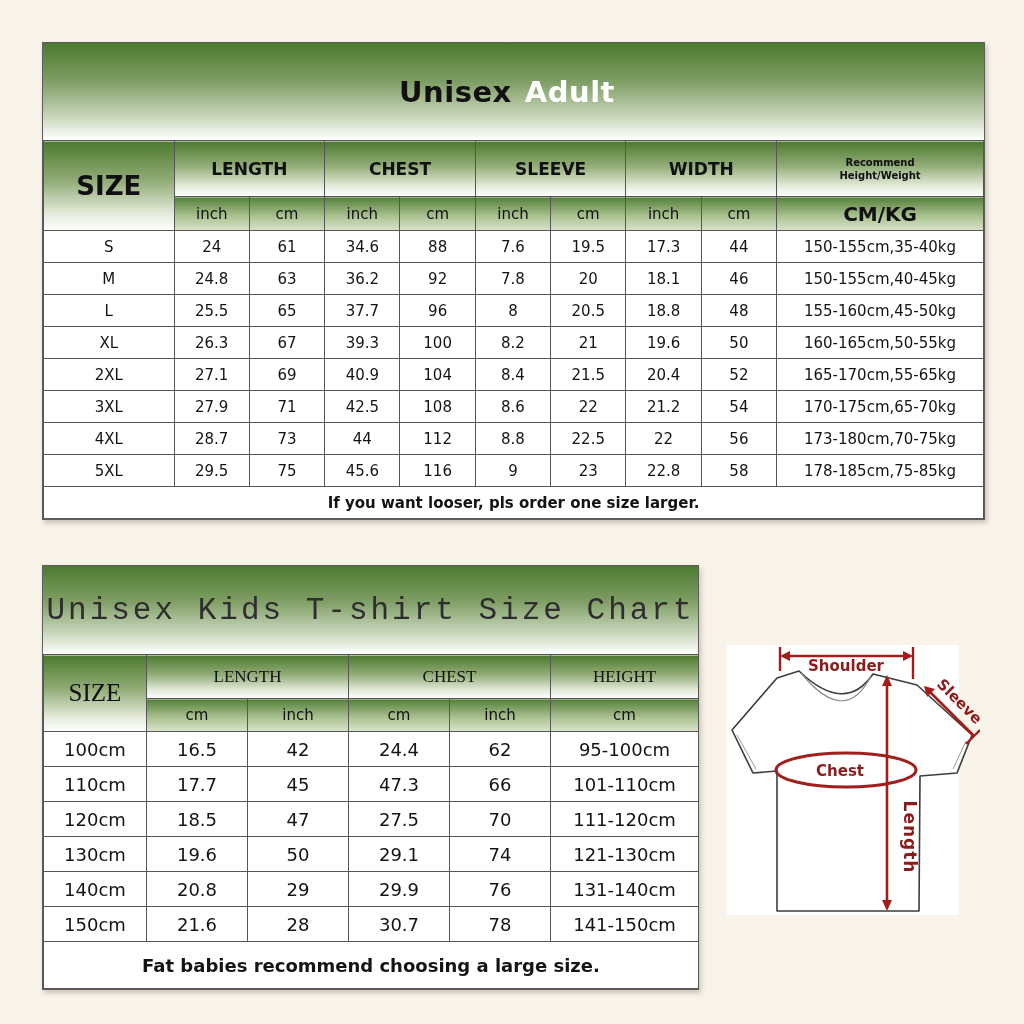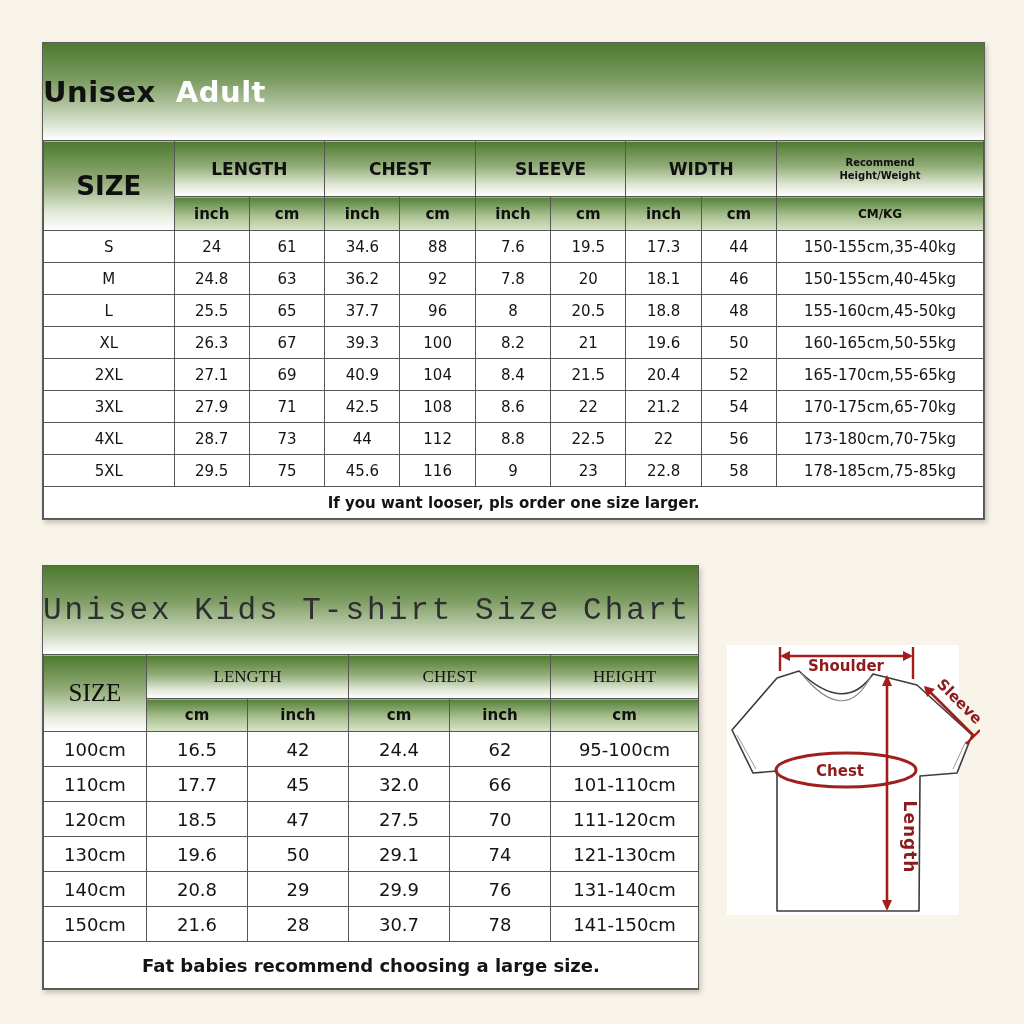--- a/index.html
+++ b/index.html
@@ -4,38 +4,38 @@
 <style>
   html,body{margin:0;padding:0}
   body{width:1024px;height:1024px;font-family:"DejaVu Sans",sans-serif}
   .canvas{position:relative;width:1024px;height:1024px;background:#f9f4ea;overflow:hidden}
 
   .box{position:absolute;background:#fff;border:1px solid #5e5e5e;
        box-shadow:2px 3px 5px rgba(110,100,80,.35)}
   .adult-box{left:42px;top:42px;width:941px}
   .kids-box{left:42px;top:565px;width:655px}
 
-  .title-band{display:flex;align-items:center;justify-content:flex-start;
+  .title-band{display:flex;align-items:center;justify-content:center;
       background:linear-gradient(180deg,#4c7a2e 0%,#7f9e65 40%,#cdd9c0 78%,#ffffff 100%)}
   .adult-box .title-band{height:97px;font-size:29px;font-weight:bold;color:#111;letter-spacing:.5px}
-  .adult-box .title-band .hl{color:#ffffff;margin:0 20px}
+  .adult-box .title-band .hl{color:#ffffff;margin:0 13px}
   .kids-box .title-band{height:88px;font-family:Liberation Mono, monospace;
       font-size:31px;color:#2e2e2e;letter-spacing:3px}
 
   table{border-collapse:collapse;table-layout:fixed;width:100%}
   td,th{border:1px solid #565656;text-align:center;vertical-align:middle;padding:0;overflow:hidden}
 
   .g-white{background:linear-gradient(180deg,#4c7a2e 0%,#93ad79 45%,#e2e9d8 80%,#ffffff 100%)}
   .g-unit{background:linear-gradient(180deg,#54803a 0%,#a9c08f 55%,#d9e3ca 100%)}
 
   .h-size{font-size:26px;font-weight:bold;color:#101010}
   .h-group{font-size:17px;font-weight:bold;color:#101010}
-  .h-unit{font-size:15px;font-weight:bold;color:#101010}
+  .h-unit{font-size:15px;font-weight:normal;color:#101010}
   .h-rec{font-size:10px;font-weight:bold;line-height:1.3;color:#101010}
-  .h-cmkg{font-size:12px;font-weight:bold;color:#101010}
+  .h-cmkg{font-size:20px;font-weight:bold;color:#101010}
 
   .adult-box thead tr.r1{height:56px}
   .adult-box thead tr.r2{height:34px}
   .adult-box tbody td{height:31px;font-size:15px;color:#141414}
   .note td{height:49px;font-size:15px;font-weight:bold;color:#4a9140}
 
   .kids-box thead tr.r1{height:44px}
   .kids-box thead tr.r2{height:33px}
   .kids-box .h-size{font-family:"Liberation Serif",serif;font-size:25px;font-weight:normal}
   .kids-box .h-group{font-family:"Liberation Serif",serif;font-size:17px;font-weight:normal}
@@ -228,21 +228,21 @@
             <td>16.5</td>
             <td>42</td>
             <td>24.4</td>
             <td>62</td>
             <td>95-100cm</td>
         </tr>
         <tr>
           <td>110cm</td>
             <td>17.7</td>
             <td>45</td>
-            <td>32.0</td>
+            <td>47.3</td>
             <td>66</td>
             <td>101-110cm</td>
         </tr>
         <tr>
           <td>120cm</td>
             <td>18.5</td>
             <td>47</td>
             <td>27.5</td>
             <td>70</td>
             <td>111-120cm</td>

